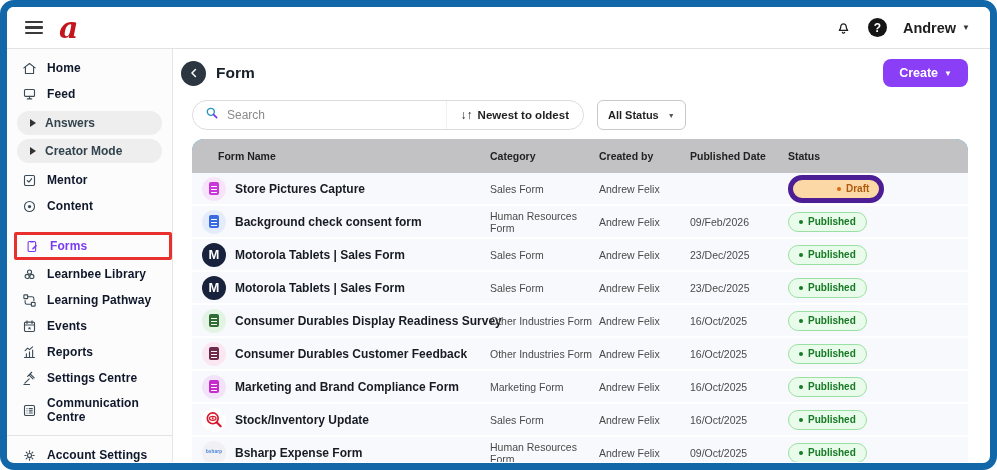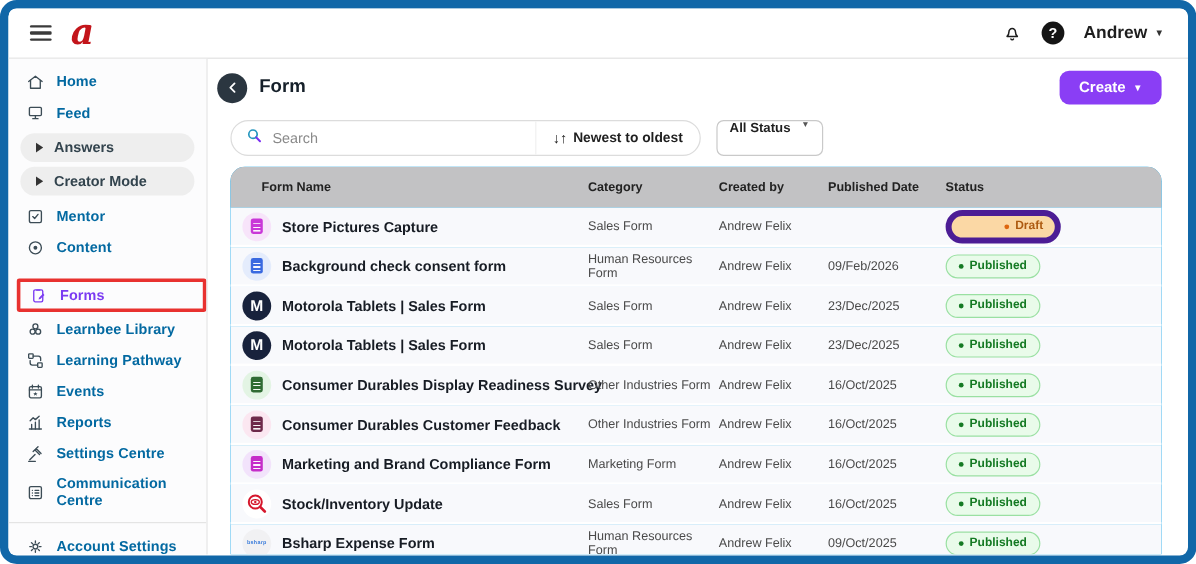--- a/index.html
+++ b/index.html
@@ -16,21 +16,21 @@
   .bell svg { display:block; }
   .help-badge { width:19px; height:19px; border-radius:50%; background:#151515; color:#fff; font-size:12px; font-weight:bold; display:flex; align-items:center; justify-content:center; }
   .user { display:flex; align-items:center; gap:6px; font-size:14.5px; font-weight:600; color:#1e1e1e; cursor:pointer; }
   .caret-dn { font-size:8px; color:#333; }
 
   
   .body-row { display:flex; height:413px; }
 
   
   .sidebar { width:166px; background:#fcfcfd; border-right:1px solid #e6e6e6; padding-top:6px; overflow:hidden; flex-shrink:0; }
-  .side-item { display:flex; align-items:center; gap:10px; padding:5px 14px; font-size:12px; font-weight:600; color:#0369a1; letter-spacing:.1px; cursor:pointer; }
+  .side-item { display:flex; align-items:center; gap:10px; padding:5px 14px; font-size:12px; font-weight:600; color:#0f172a; letter-spacing:.1px; cursor:pointer; }
   .side-item .si { width:16px; height:16px; display:flex; align-items:center; justify-content:center; color:#3c4c56; flex-shrink:0; }
   .side-pill { display:flex; align-items:center; gap:9px; margin:4px 10px; padding:5px 13px; background:#eeeeee; border-radius:16px; font-size:12px; font-weight:600; color:#32434d; cursor:pointer; }
   .tri-right { width:0; height:0; border-top:4px solid transparent; border-bottom:4px solid transparent; border-left:6px solid #333; }
   .red-box { border:3px solid #e8312f; border-radius:2px; margin:13px 0 1px 7px; }
   .red-box .side-item { padding:3px 14px 3px 7px; color:#7b3bf2; }
   .red-box .side-item .si { color:#7b3bf2; }
   .side-divider { height:1px; background:#e4e4e4; margin:6px 0 6px 0; }
 
   
   .main { flex:1; padding:10px 22px 0 8px; display:flex; flex-direction:column; overflow:hidden; }
@@ -40,21 +40,21 @@
   .create-btn { margin-left:auto; background:#8a3ef5; color:#fff; border:none; font-size:12.5px; font-weight:600; padding:7px 16px; border-radius:8px; cursor:pointer; font-family:inherit; display:flex; align-items:center; gap:6px; }
   .create-btn .caret { font-size:8px; }
 
   .controls { display:flex; align-items:center; margin:13px 0 0 11px; }
   .search-pill { width:392px; height:30px; border:1px solid #dcdcdc; border-radius:16px; display:flex; align-items:center; background:#fff; overflow:hidden; }
   .search-pill input { flex:1; border:none; outline:none; font-size:12px; color:#444; padding:0 8px 0 8px; font-family:inherit; background:transparent; }
   .search-pill input::placeholder { color:#8a8a8a; }
   .mag { margin-left:12px; flex-shrink:0; }
   .sort-btn { display:flex; align-items:center; gap:5px; font-size:11.5px; font-weight:700; color:#1f1f1f; padding:0 14px; height:100%; border-left:1px solid #f0f0f0; cursor:pointer; white-space:nowrap; }
   .sort-arrows { font-size:12px; font-weight:400; color:#222; }
-  .status-filter { margin-left:13px; border:1px solid #c9c9c9; border-radius:6px; height:30px; display:flex; align-items:flex-start; gap:9px; padding:0 10px; font-size:11px; font-weight:700; color:#1f1f1f; cursor:pointer; background:#fff; }
+  .status-filter { margin-left:13px; border:1px solid #c9c9c9; border-radius:6px; height:30px; display:flex; align-items:center; gap:9px; padding:0 10px; font-size:11px; font-weight:700; color:#1f1f1f; cursor:pointer; background:#fff; }
   .status-filter .caret-dn { font-size:7px; color:#555; }
 
   
   .table { margin:9px 0 0 11px; border-radius:12px 12px 0 0; overflow:hidden; background:#0ea5e9; }
   .tgrid { display:grid; grid-template-columns:298px 109px 91px 98px 1fr; align-items:center; }
   .thead { background:#c2c2c4; height:34px; font-size:10.5px; font-weight:700; color:#222; }
   .thead .cell:first-child { padding-left:26px; }
   .trow { background:#f8f9fc; height:33px; border-bottom:2px solid #fff; font-size:10.5px; color:#4a4a4a; }
   .name-cell { display:flex; align-items:center; gap:9px; padding-left:10px; }
   .row-icon { width:24px; height:24px; border-radius:50%; display:flex; align-items:center; justify-content:center; flex-shrink:0; overflow:hidden; }

